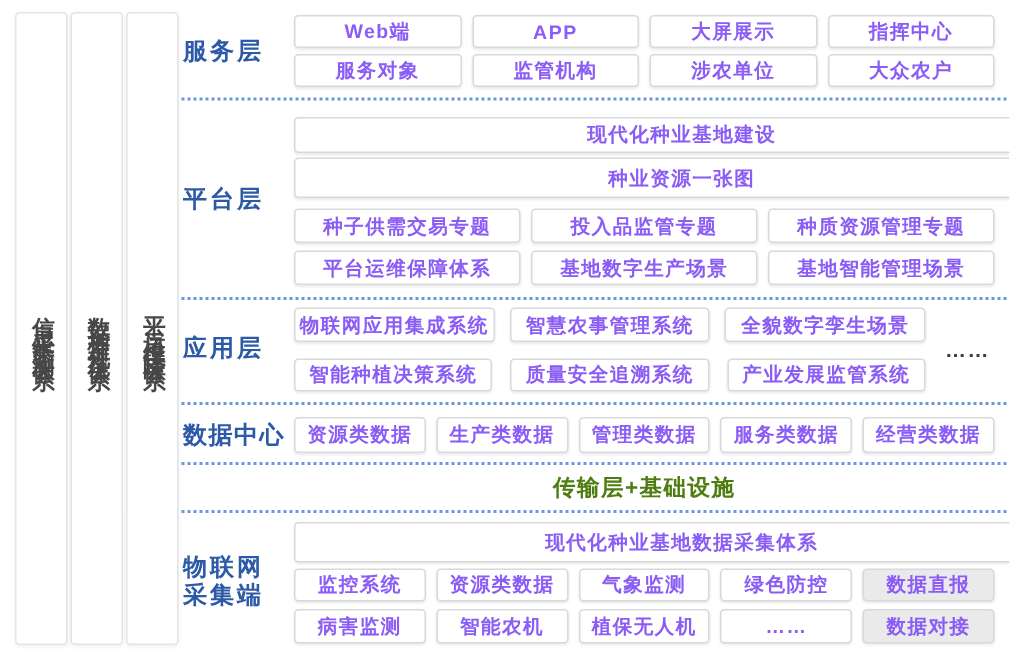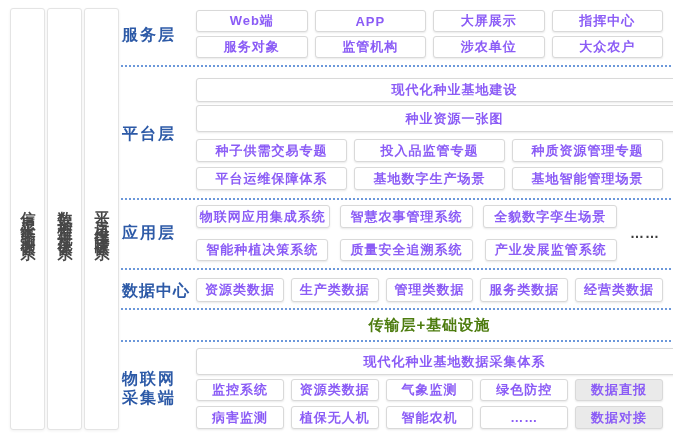--- a/index.html
+++ b/index.html
@@ -127,19 +127,19 @@
   <div class="abs box full" style="top:348px;height:25px;">现代化种业基地数据采集体系</div>
   <div class="abs row" style="top:379px;height:22px;">
     <div class="box">监控系统</div>
     <div class="box">资源类数据</div>
     <div class="box">气象监测</div>
     <div class="box">绿色防控</div>
     <div class="box gray">数据直报</div>
   </div>
   <div class="abs row" style="top:406px;height:23px;border-radius:11px;">
     <div class="box">病害监测</div>
+    <div class="box">智能农机</div>
     <div class="box">植保无人机</div>
-    <div class="box">智能农机</div>
     <div class="box">……</div>
     <div class="box gray">数据对接</div>
   </div>
 
 </div>
 
 </body></html>

